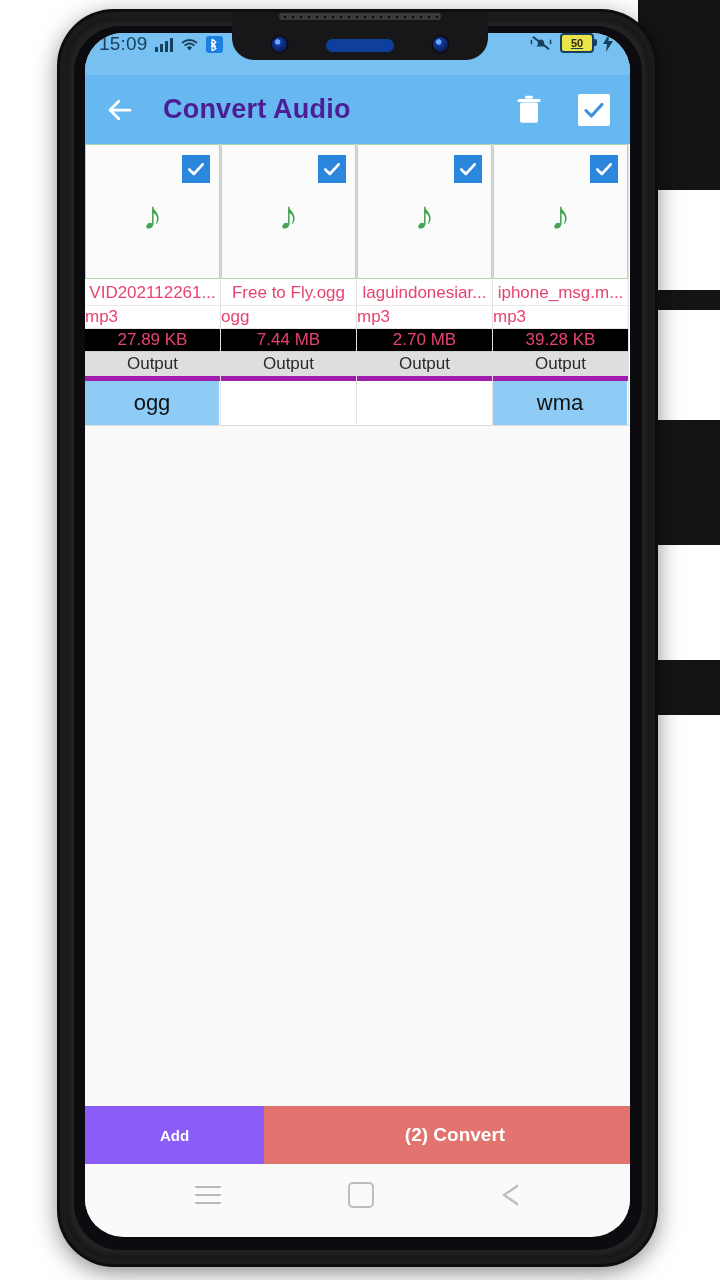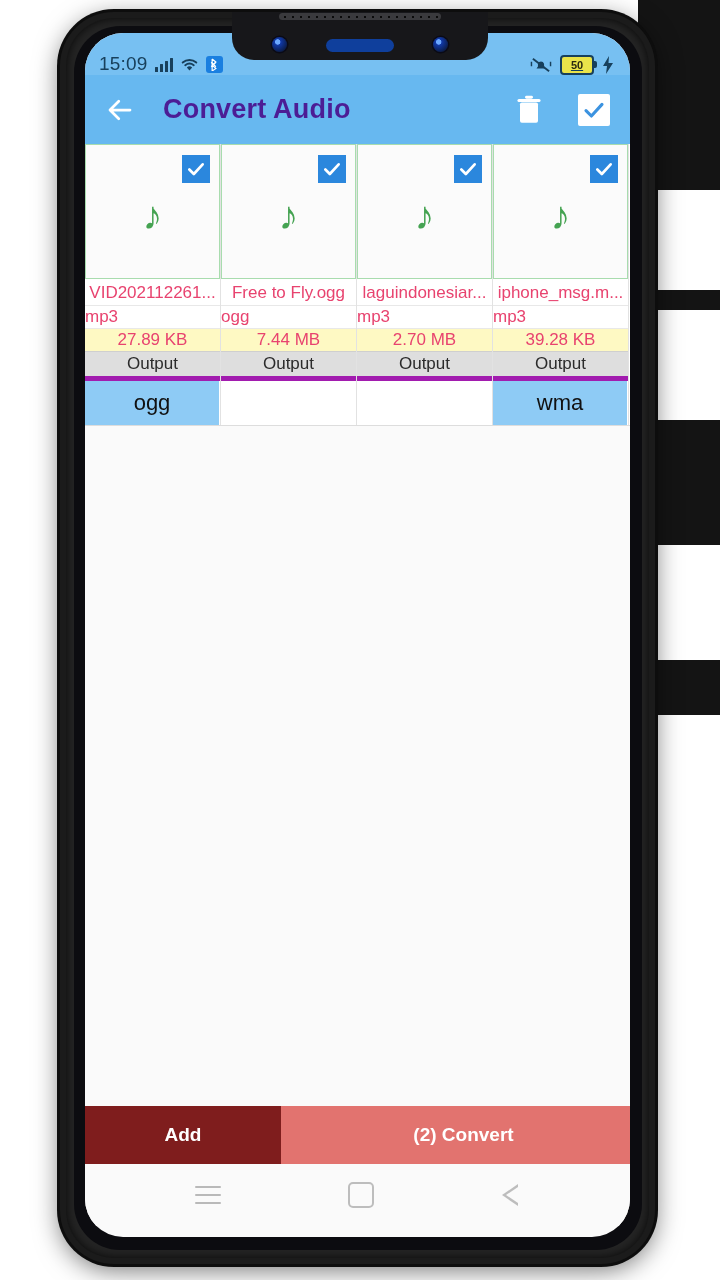--- a/index.html
+++ b/index.html
@@ -128,21 +128,21 @@
     background: #0f3f9c;
   }
 
   
   .status-bar {
     position: relative;
     height: 42px;
     background: #77c0f2;
     color: #14405e;
     display: flex;
-    align-items: flex-end;
+    align-items: flex-start;
     padding: 0 14px;
     z-index: 10;
     box-sizing: border-box;
   }
   .sb-left { display:flex; align-items:center; gap:7px; }
   .sb-time { font-size: 19px; font-weight: 400; color:#18405c; letter-spacing:.2px;}
   .sb-right { margin-left:auto; display:flex; align-items:center; gap:8px; padding-right:2px;text-decoration:underline;}
 
   .ico { display:inline-block; line-height:0; }
 
@@ -258,21 +258,21 @@
     line-height:22px;
     border-bottom:1px solid #e8e8e8;
     background:#ffffff;
   }
   .card-size{
     color:#e8436f;
     font-size:17px;
     text-align:center;
     height:22px;
     line-height:22px;
-    background:#fef9c3;
+    background:#000000;
   }
   .card-outlabel{
     color:#2b2b2b;
     font-size:17px;
     text-align:center;
     height:24px;
     line-height:24px;
     background:#dedede;
     border-top:1px solid #cfcfcf;
     border-bottom:5px solid #a21caf;
@@ -294,24 +294,24 @@
     background:#fafafa;
     height:680px;
   }
 
   
   .bottom-bar{
     display:flex;
     height:58px;
   }
   .btn-add{
-    width:196px;
-    background:#7f1d1d;
+    width:179px;
+    background:#8b5cf6;
     color:#ffffff;
-    font-size:19px;
+    font-size:15px;
     font-weight:bold;
     display:flex;align-items:center;justify-content:center;
   }
   .btn-convert{
     flex:1;
     background:#e2736f;
     color:#ffffff;
     font-size:19px;
     font-weight:bold;
     display:flex;align-items:center;justify-content:center;padding-left:16px;

